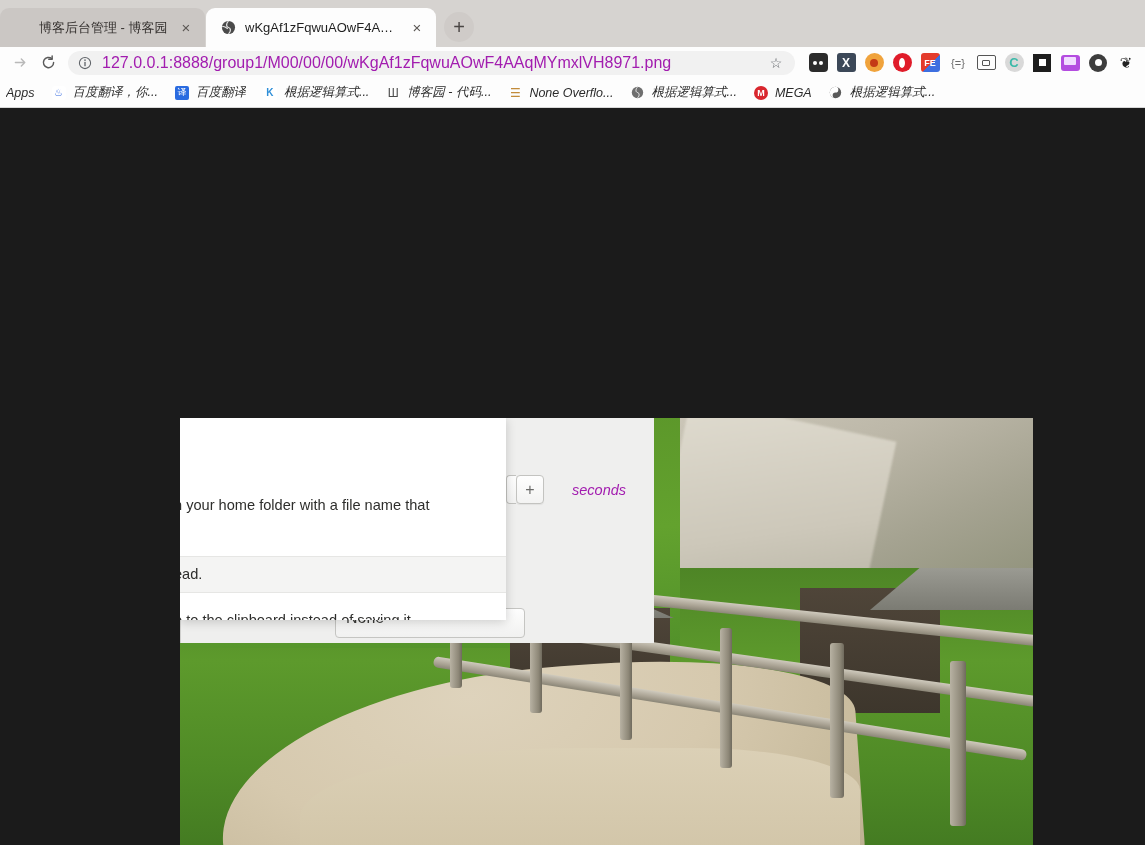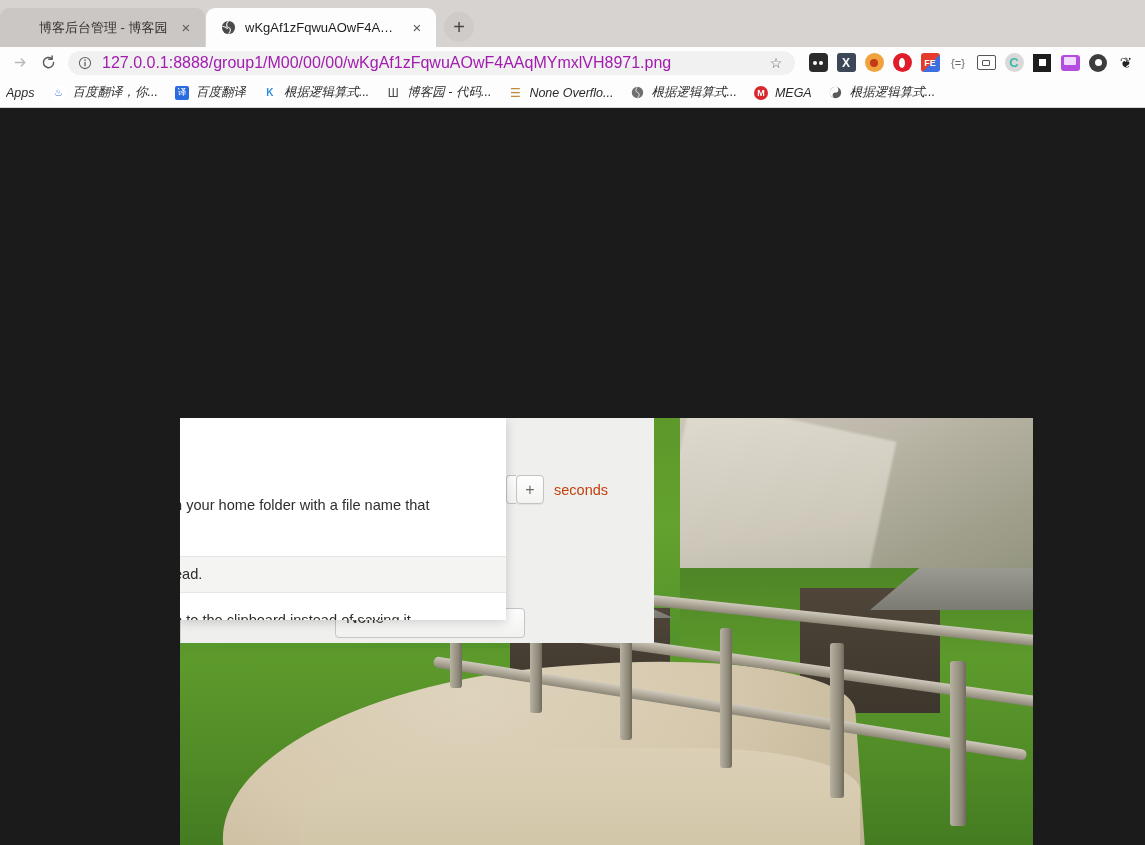--- a/index.html
+++ b/index.html
@@ -268,23 +268,24 @@
     box-shadow: 0 1px 1px rgba(0,0,0,.06);
   }
   .gs-spin-left {
     width: 10px; height: 29px;
     border: 1px solid #c3c3c0;
     border-right: none;
     border-radius: 4px 0 0 4px;
     background: linear-gradient(180deg,#fefefe,#f3f3f2);
   }
   .gs-seconds-label {
-    margin-left: 10px;
+    margin-left: 28px;
     font-size: 14.5px;
-    color: #c2410c;
+    color: #a21caf;
+    font-style: italic;
   }
   .gs-effect-combo {
     position: absolute;
     left: 154px; top: 190px;
     width: 190px; height: 30px;
     border: 1px solid #c5c5c2;
     border-radius: 4px;
     background: linear-gradient(180deg,#fdfdfd,#f1f1f0);
     display: flex;
     align-items: flex-start;

